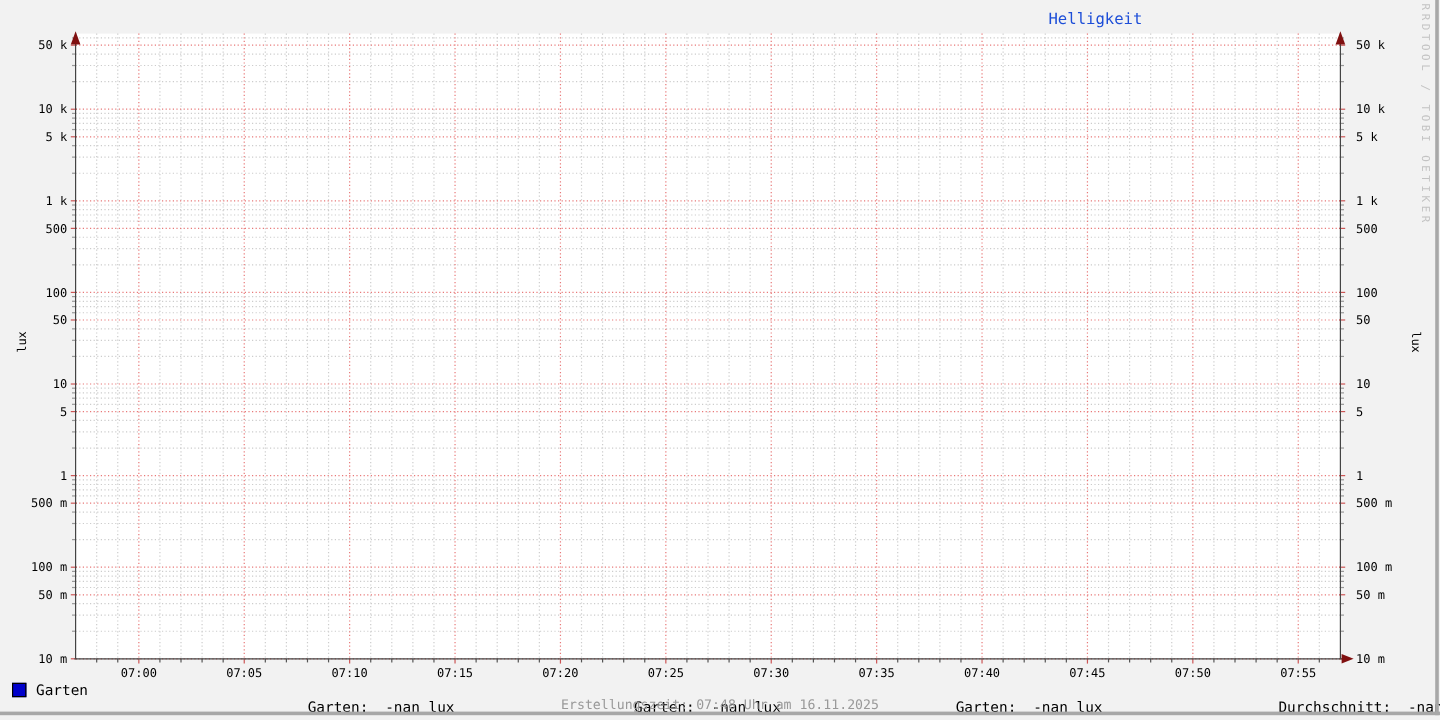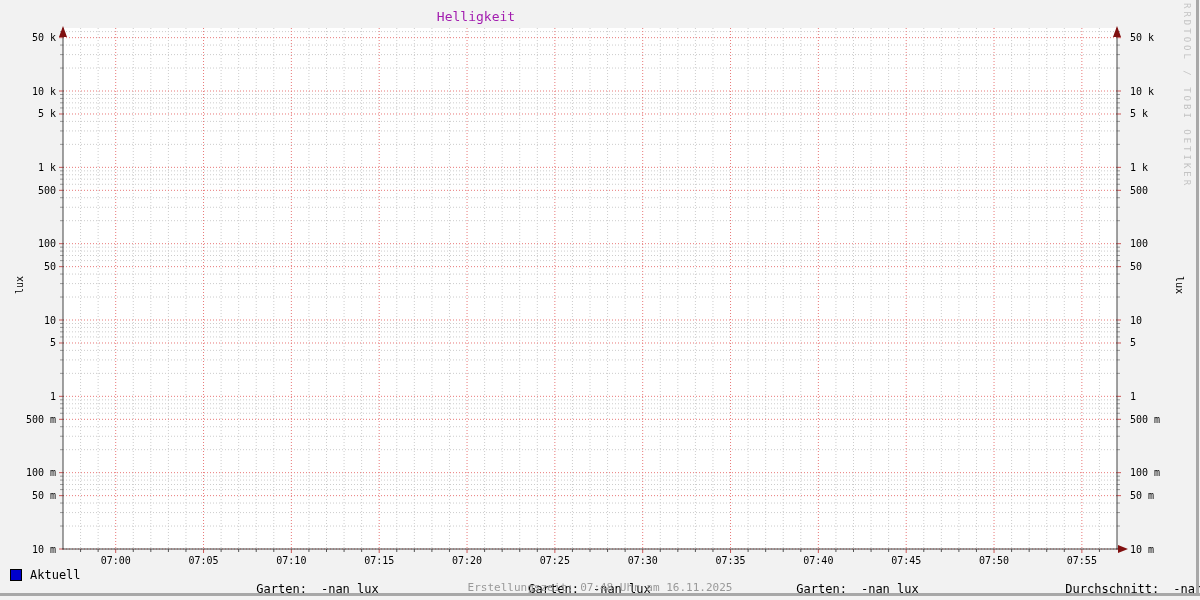--- a/index.html
+++ b/index.html
@@ -10,24 +10,24 @@
     position: relative;
     width: 1200px; height: 600px;
     background: #f2f2f2;
     overflow: hidden;
     color: #000;
   }
 
   .chart-title {
     position: absolute;
     top: 9px; left: 0; width: 952px;
-    text-align: center;
+    text-align: right;
     font-size: 13px;
     line-height: 16px;
-    color: #a21caf;
+    color: #1d4ed8;
   }
 
   #chart { position: absolute; top: 0; left: 0; }
 
   .y-unit-label {
     position: absolute;
     font-size: 10px;
     line-height: 10px;
     white-space: nowrap;
   }
@@ -463,21 +463,21 @@
       <g></g>
     </svg>
 
   <div class="y-unit-label y-unit-left">lux</div>
   <div class="y-unit-label y-unit-right">lux</div>
 
   <div class="watermark" style="color: rgb(195, 195, 195);">RRDTOOL / TOBI OETIKER</div>
 
   <div class="legend-row">
     <div class="legend-swatch" style="background: rgb(0, 0, 204);"></div>
-    <div class="legend-series-label">Aktuell</div>
+    <div class="legend-series-label">Garten</div>
 
     <div class="stat stat-0">
       <span class="stat-label">Garten:</span><span class="stat-value">-nan lux</span>
     </div>
     <div class="stat stat-1">
       <span class="stat-label">Garten:</span><span class="stat-value">-nan lux</span>
     </div>
     <div class="stat stat-2">
       <span class="stat-label">Garten:</span><span class="stat-value">-nan lux</span>
     </div>

